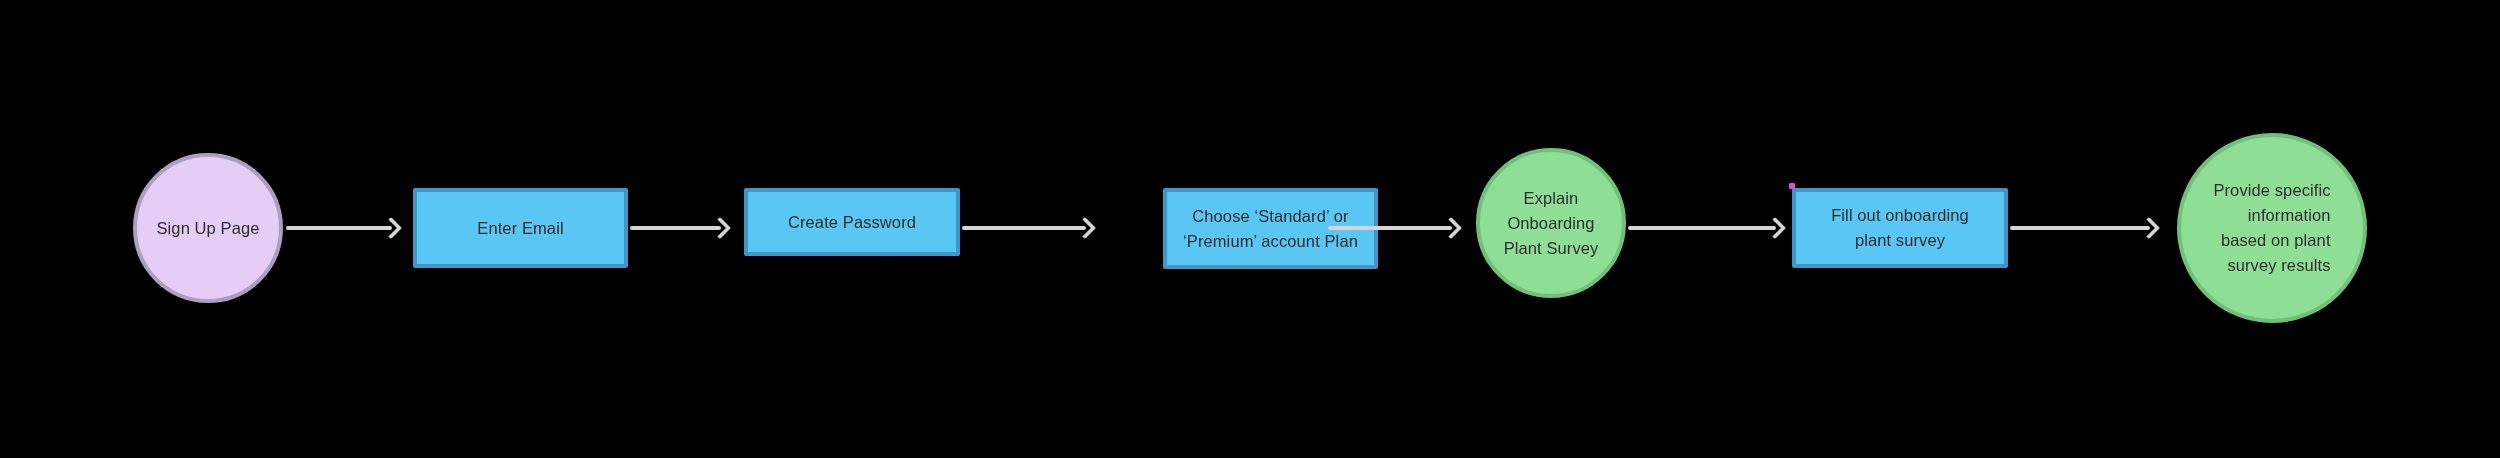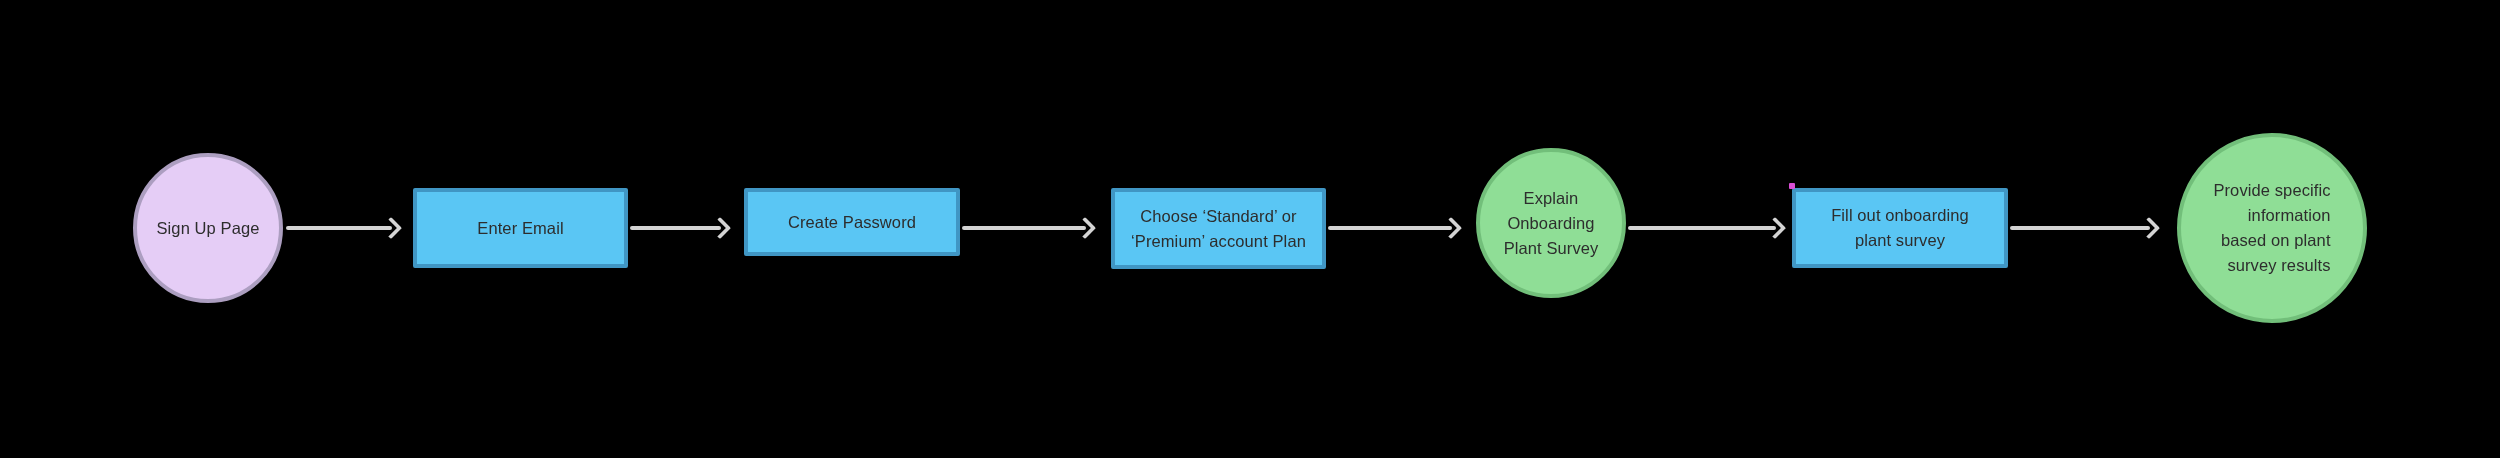--- a/index.html
+++ b/index.html
@@ -17,21 +17,21 @@
     color:var(--node-text,#2d2d2d);letter-spacing:.1px;
   }
   .circle{border-radius:50%;}
   .rect{border-radius:2px;}
   .c-lavender{background:var(--lavender-fill,#e5cdf6);border:4px solid var(--lavender-border,#ac9ec0);}
   .c-blue{background:var(--blue-fill,#5ac6f4);border:4px solid var(--blue-border,#4096c4);}
   .c-green{background:var(--green-fill,#8fde96);border:4px solid var(--green-border,#72bf7a);}
   .n1{left:133px;top:153px;width:150px;height:150px;}
   .n2{left:413px;top:188px;width:215px;height:80px;text-align:right;}
   .n3{left:744px;top:188px;width:216px;height:68px;}
-  .n4{left:1111px;top:188px;width:215px;height:81px;}
+  .n4{left:1163px;top:188px;width:215px;height:81px;}
   .n5{left:1476px;top:148px;width:150px;height:150px;}
   .n6{left:1792px;top:188px;width:216px;height:80px;align-items:center;}
   .n7{left:2177px;top:133px;width:190px;height:190px;text-align:right;}
   .arrow{position:absolute;top:220px;height:16px;}
   .arrow .line{
     position:absolute;left:0;right:7px;top:6px;height:4px;
     background:var(--arrow,#d4d4d4);border-radius:2px;
   }
   .arrow .head{
     position:absolute;right:0;top:0;width:16px;height:16px;box-sizing:border-box;

